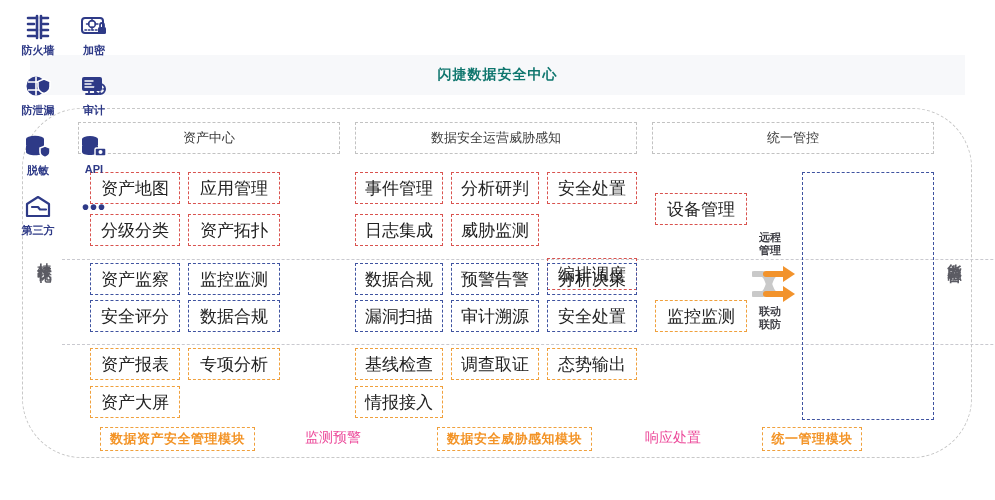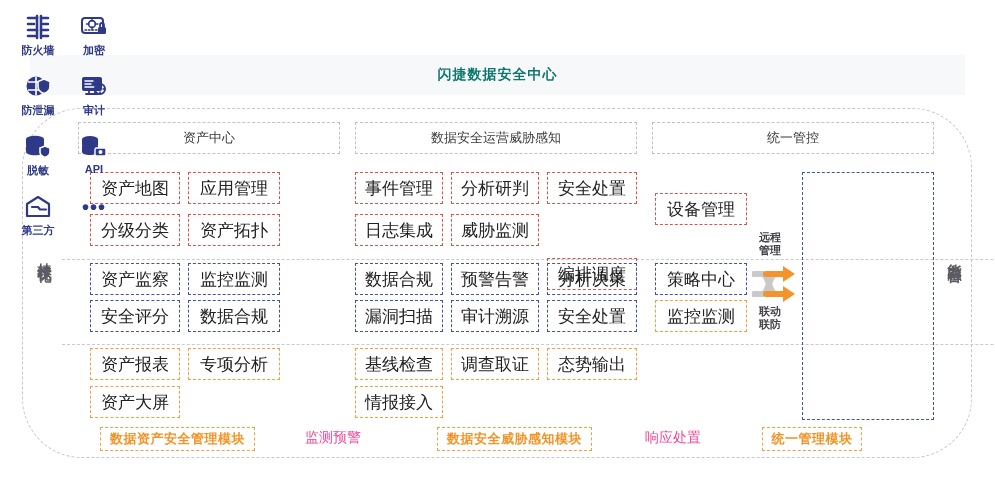--- a/index.html
+++ b/index.html
@@ -236,21 +236,20 @@
   <div class="cell blue" style="left:355px; top:300px; width:88px;">漏洞扫描</div>
   <div class="cell blue" style="left:451px; top:300px; width:88px;">审计溯源</div>
   <div class="cell blue" style="left:547px; top:300px; width:90px;">安全处置</div>
 
   <div class="cell orange" style="left:355px; top:348px; width:88px;">基线检查</div>
   <div class="cell orange" style="left:451px; top:348px; width:88px;">调查取证</div>
   <div class="cell orange" style="left:547px; top:348px; width:90px;">态势输出</div>
   <div class="cell orange" style="left:355px; top:386px; width:88px;">情报接入</div>
 
   <div class="cell red" style="left:655px; top:193px; width:92px;">设备管理</div>
-  <div class="cell blue" style="left:655px; top:263px; width:92px;">策略中心</div>
   <div class="cell orange" style="left:655px; top:300px; width:92px;">监控监测</div>
 
   <div class="arrow-text" style="left:756px; top:231px;">
     <div>远程</div>
     <div>管理</div>
   </div>
   <div class="arrow-text" style="left:756px; top:305px;">
     <div>联动</div>
     <div>联防</div>
   </div>

